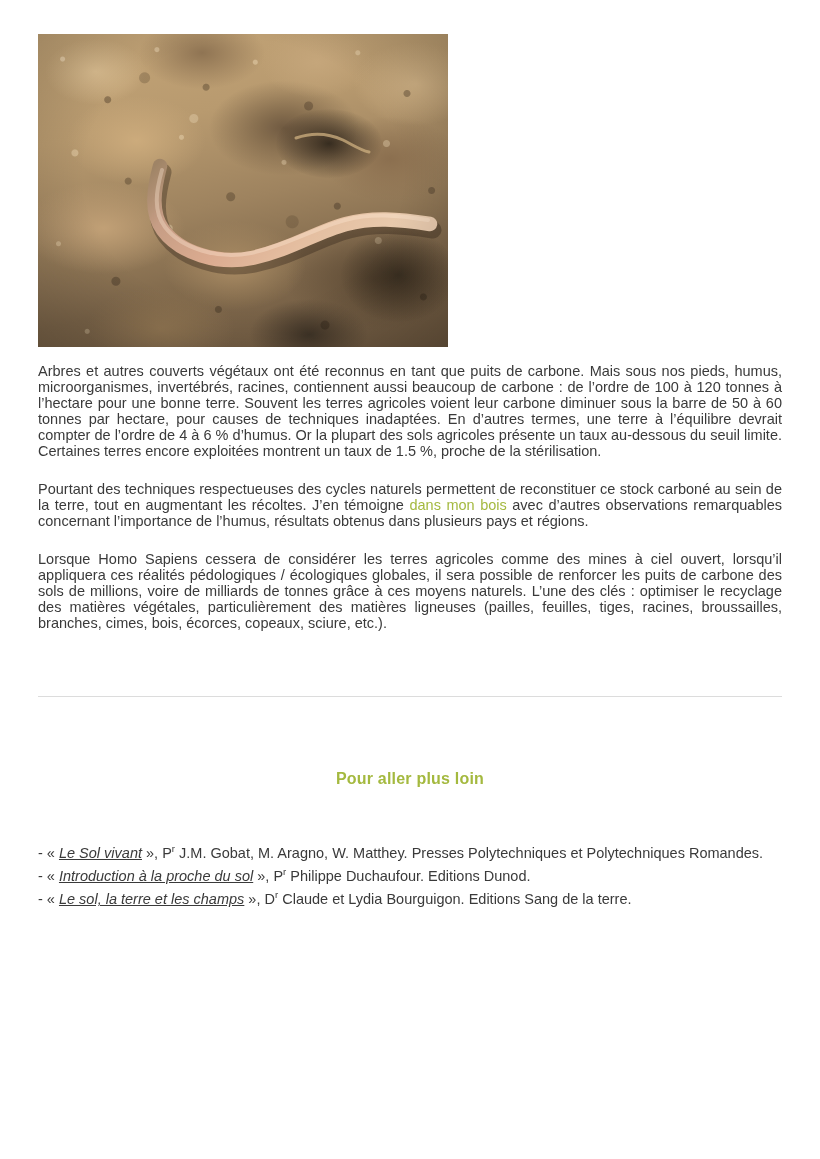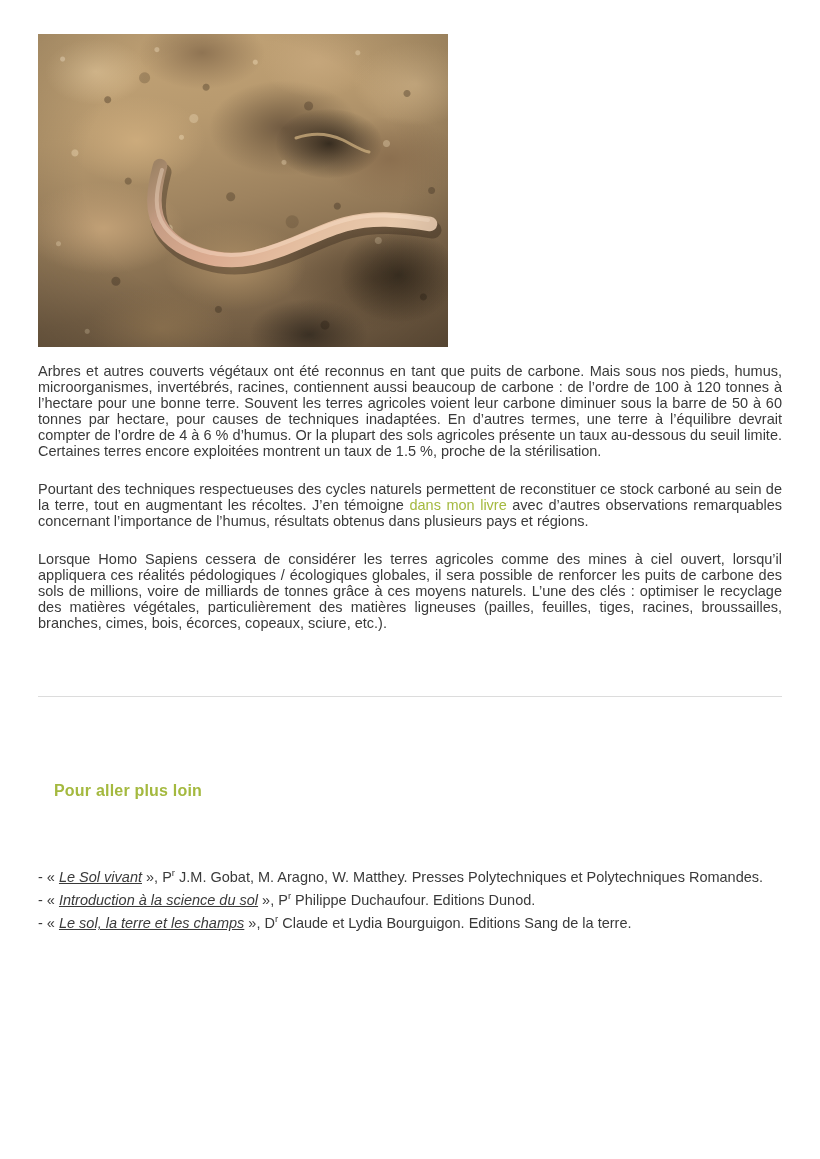--- a/index.html
+++ b/index.html
@@ -128,25 +128,25 @@
   }
 
   hr.rule {
     border: 0;
     border-top: 1px solid #dcdcdc;
     margin: 0;
     width: 744px;
   }
 
   h2.section-title {
-    margin: 16px;
+    margin: 4px;
     font-size: 16px;
     font-weight: bold;
     color: #a4b93f;
-    text-align: left;
+    text-align: center;
     letter-spacing: .2px;
   }
 
   .biblio {
     font-size: 14.5px;
     line-height: 23px;
     color: #3a3a3a;
     text-align: justify;
   }
   .biblio .entry { display: block; }
@@ -186,21 +186,21 @@
       <div class="vig"></div>
     </div>
   </figure>
 
   <div class="small-gap" style="height:16px;"></div>
 
   <p class="body">Arbres et autres couverts végétaux ont été reconnus en tant que puits de carbone. Mais sous nos pieds, humus, microorganismes, invertébrés, racines, contiennent aussi beaucoup de carbone : de l’ordre de 100 à 120 tonnes à l’hectare pour une bonne terre. Souvent les terres agricoles voient leur carbone diminuer sous la barre de 50 à 60 tonnes par hectare, pour causes de techniques inadaptées. En d’autres termes, une terre à l’équilibre devrait compter de l’ordre de 4 à 6 % d’humus. Or la plupart des sols agricoles présente un taux au-dessous du seuil limite. Certaines terres encore exploitées montrent un taux de 1.5 %, proche de la stérilisation.</p>
 
   <div class="para-gap"></div>
 
-  <p class="body"><span>Pourtant des techniques respectueuses des cycles naturels permettent de reconstituer ce stock carboné au sein de la terre, tout en augmentant les récoltes. J’en témoigne </span><a class="inline-link" href="#">dans mon livre</a><span> avec d’autres observations remarquables concernant l’importance de l’humus, résultats obtenus dans plusieurs pays et régions.</span></p>
+  <p class="body"><span>Pourtant des techniques respectueuses des cycles naturels permettent de reconstituer ce stock carboné au sein de la terre, tout en augmentant les récoltes. J’en témoigne </span><a class="inline-link" href="#">dans mon bois</a><span> avec d’autres observations remarquables concernant l’importance de l’humus, résultats obtenus dans plusieurs pays et régions.</span></p>
 
   <div class="para-gap"></div>
 
   <p class="body">Lorsque Homo Sapiens cessera de considérer les terres agricoles comme des mines à ciel ouvert, lorsqu’il appliquera ces réalités pédologiques / écologiques globales, il sera possible de renforcer les puits de carbone des sols de millions, voire de milliards de tonnes grâce à ces moyens naturels. L’une des clés : optimiser le recyclage des matières végétales, particulièrement des matières ligneuses (pailles, feuilles, tiges, racines, broussailles, branches, cimes, bois, écorces, copeaux, sciure, etc.).</p>
 
   <div class="para-gap"></div>
 
 
   <div style="height:43px;"></div>
 
@@ -211,21 +211,21 @@
   <h2 class="section-title">Pour aller plus loin</h2>
 
   <div style="height:30px;"></div>
 
 
   <div style="height:20px;"></div>
 
   <div class="biblio">
     <span class="entry"><span>- « </span><i>Le Sol vivant</i><span> », </span><span class="nowrap"><span>P</span><sup class="abbr">r</sup></span><span> J.M. Gobat, M. Aragno, W. Matthey. Presses Polytechniques et Polytechniques Romandes.</span></span>
 
-    <span class="entry"><span>- « </span><i>Introduction à la science du sol</i><span> », </span><span class="nowrap"><span>P</span><sup class="abbr">r</sup></span><span> Philippe Duchaufour. Editions Dunod.</span></span>
+    <span class="entry"><span>- « </span><i>Introduction à la proche du sol</i><span> », </span><span class="nowrap"><span>P</span><sup class="abbr">r</sup></span><span> Philippe Duchaufour. Editions Dunod.</span></span>
 
 
     <span class="entry"><span>- « </span><i>Le sol, la terre et les champs</i><span> », </span><span class="nowrap"><span>D</span><sup class="abbr">r</sup></span><span> Claude et Lydia Bourguigon. Editions Sang de la terre.</span></span>
 
   </div>
 
   <div style="height:20px;"></div>
 
 </div>
 

